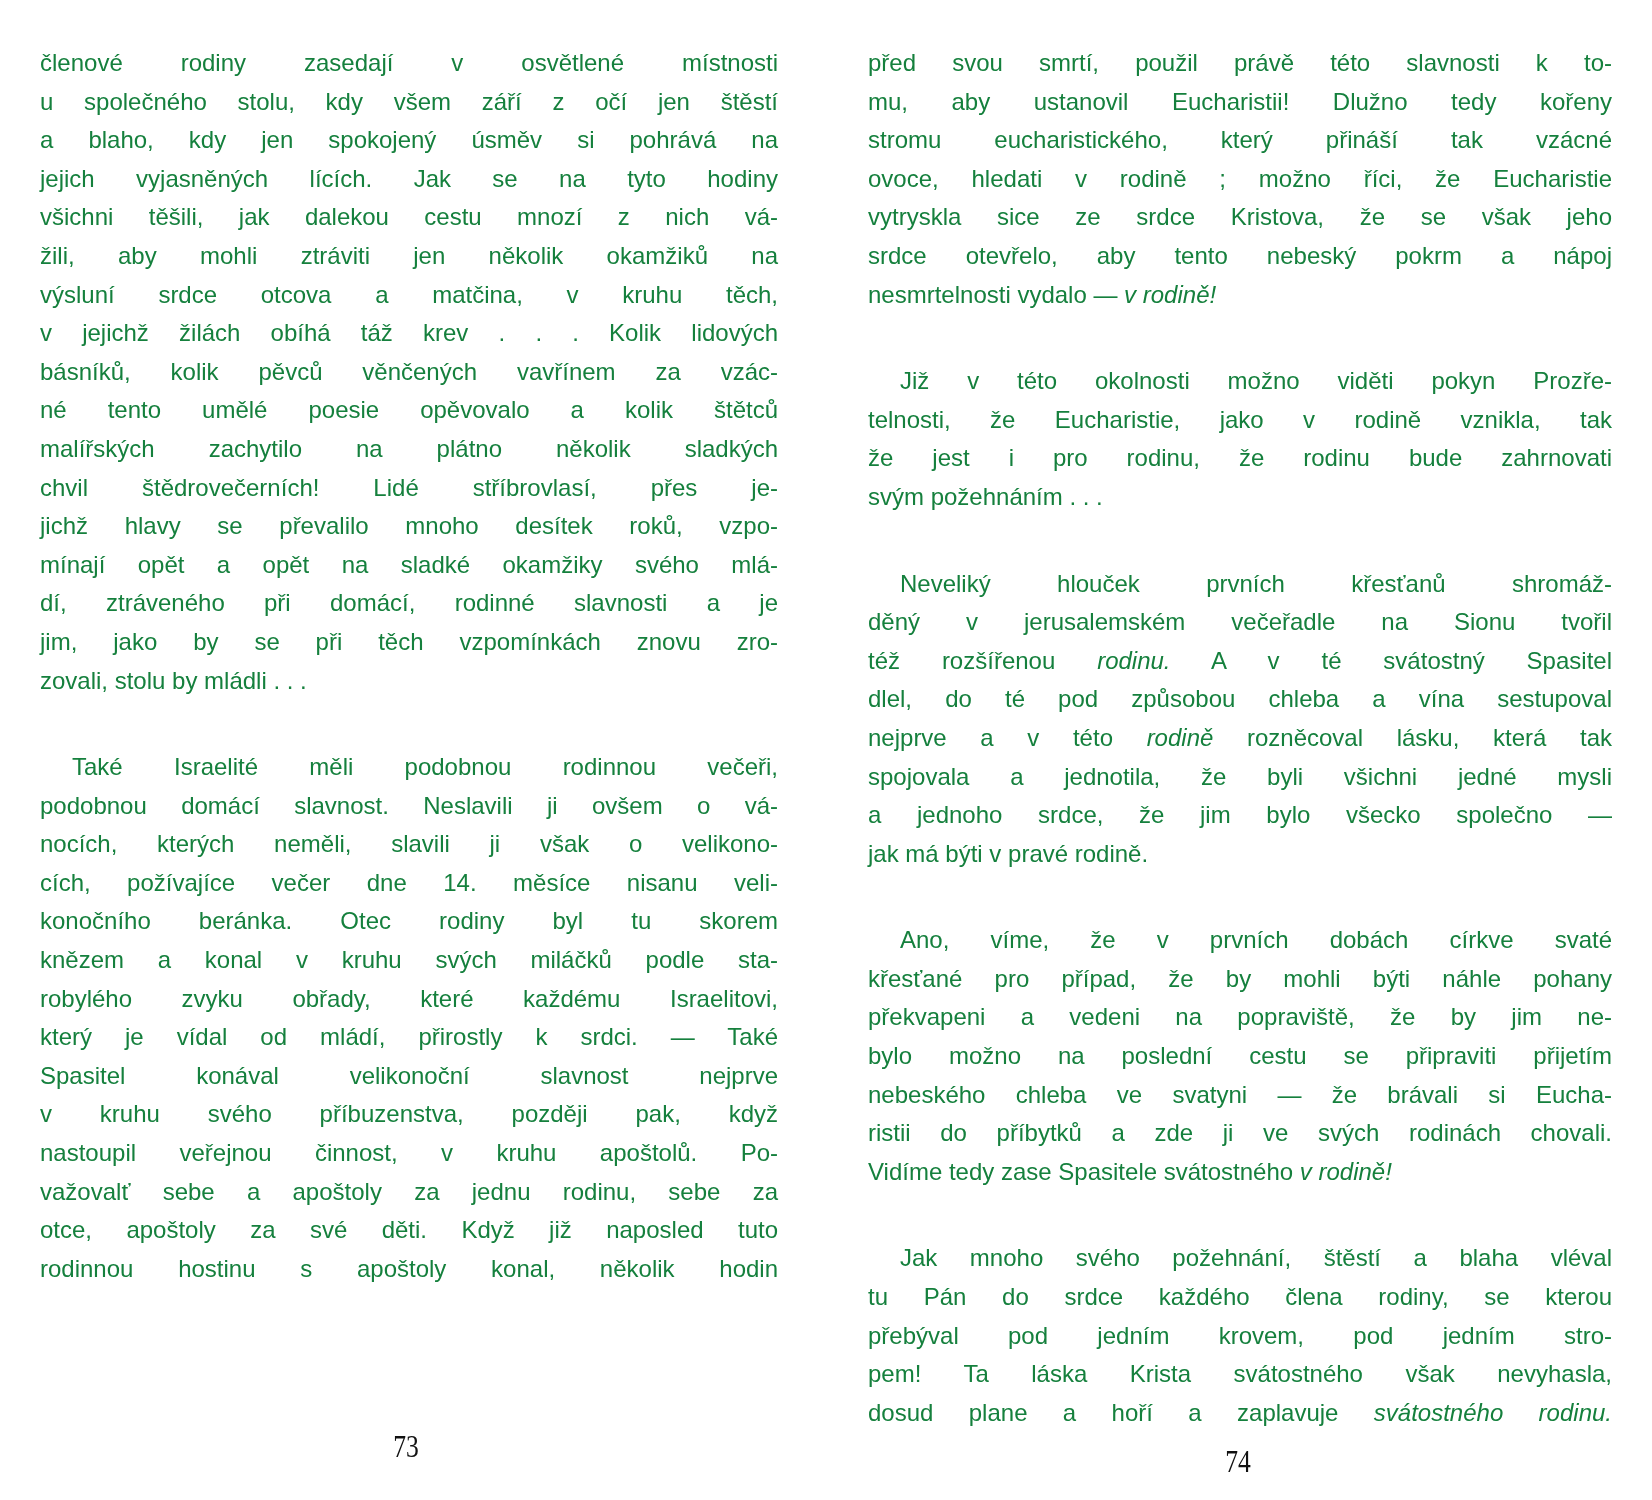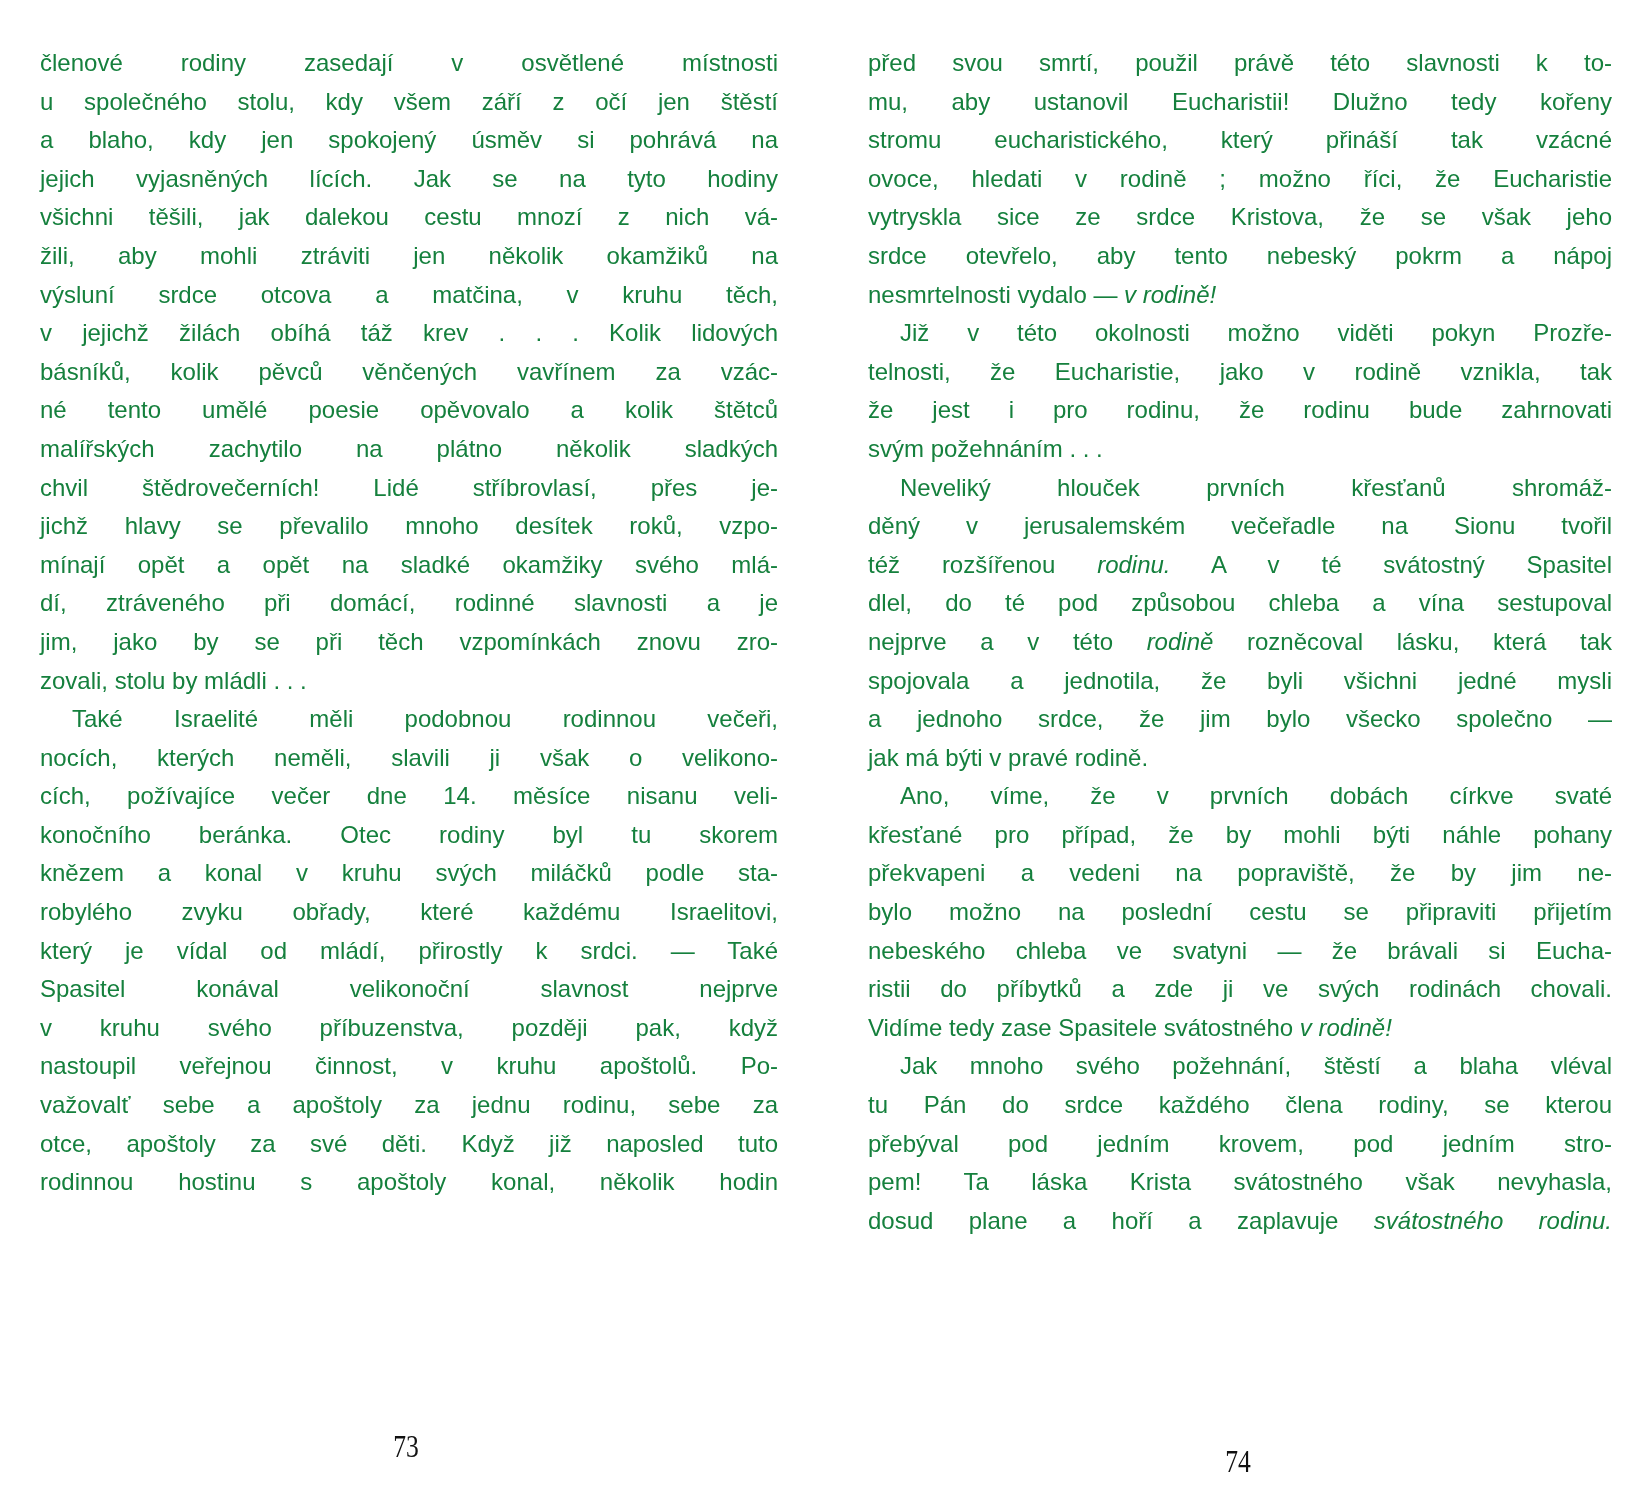--- a/index.html
+++ b/index.html
@@ -16,21 +16,21 @@
   .page.right { left: 868px; width: 744px; }
   .line {
     display: block;
     white-space: nowrap;
     text-align: justify;
     text-align-last: justify;
     height: 38.6px;
     overflow: visible;
   }
   .line.last { text-align-last: left; }
-  .line.indent { padding-left: 32px; }
+  .line.indent { padding-left: 32px; margin-top: 48px; }
   .line i { font-style: italic; margin-top: 12px; }
   .page-number {
     position: absolute;
     font-family: "Liberation Serif", "DejaVu Serif", serif;
     font-size: 32px;
     color: #111111;
     transform: scaleX(0.8);
   }
   .page-number.left { left: 390px; top: 1428px; }
   .page-number.right { left: 1222px; top: 1443px; }
@@ -50,20 +50,21 @@
     <span class="line"><span>básníků, kolik pěvců věnčených vavřínem za vzác-</span></span>
     <span class="line"><span>né tento umělé poesie opěvovalo a kolik štětců</span></span>
     <span class="line"><span>malířských zachytilo na plátno několik sladkých</span></span>
     <span class="line"><span>chvil štědrovečerních! Lidé stříbrovlasí, přes je-</span></span>
     <span class="line"><span>jichž hlavy se převalilo mnoho desítek roků, vzpo-</span></span>
     <span class="line"><span>mínají opět a opět na sladké okamžiky svého mlá-</span></span>
     <span class="line"><span>dí, ztráveného při domácí, rodinné slavnosti a je</span></span>
     <span class="line"><span>jim, jako by se při těch vzpomínkách znovu zro-</span></span>
     <span class="line last"><span>zovali, stolu by mládli . . .</span></span>
     <span class="line indent"><span>Také Israelité měli podobnou rodinnou večeři,</span></span>
+    <span class="line"><span>podobnou domácí slavnost. Neslavili ji ovšem o vá-</span></span>
     <span class="line"><span>nocích, kterých neměli, slavili ji však o velikono-</span></span>
     <span class="line"><span>cích, požívajíce večer dne 14. měsíce nisanu veli-</span></span>
     <span class="line"><span>konočního beránka. Otec rodiny byl tu skorem</span></span>
     <span class="line"><span>knězem a konal v kruhu svých miláčků podle sta-</span></span>
     <span class="line"><span>robylého zvyku obřady, které každému Israelitovi,</span></span>
     <span class="line"><span>který je vídal od mládí, přirostly k srdci. — Také</span></span>
     <span class="line"><span>Spasitel konával velikonoční slavnost nejprve</span></span>
     <span class="line"><span>v kruhu svého příbuzenstva, později pak, když</span></span>
     <span class="line"><span>nastoupil veřejnou činnost, v kruhu apoštolů. Po-</span></span>
     <span class="line"><span>važovalť sebe a apoštoly za jednu rodinu, sebe za</span></span>

